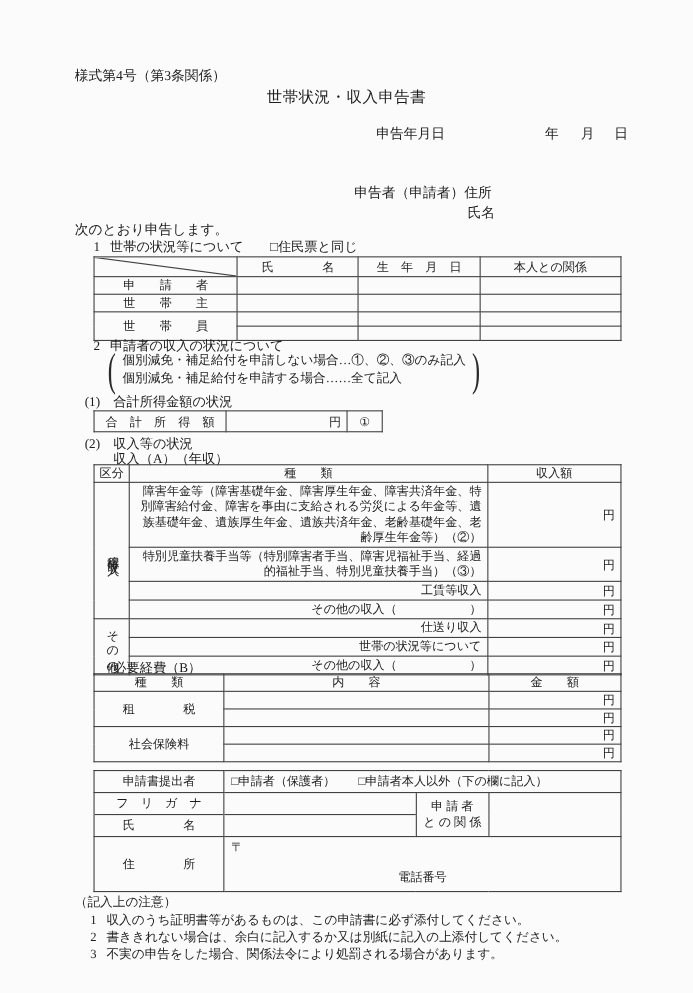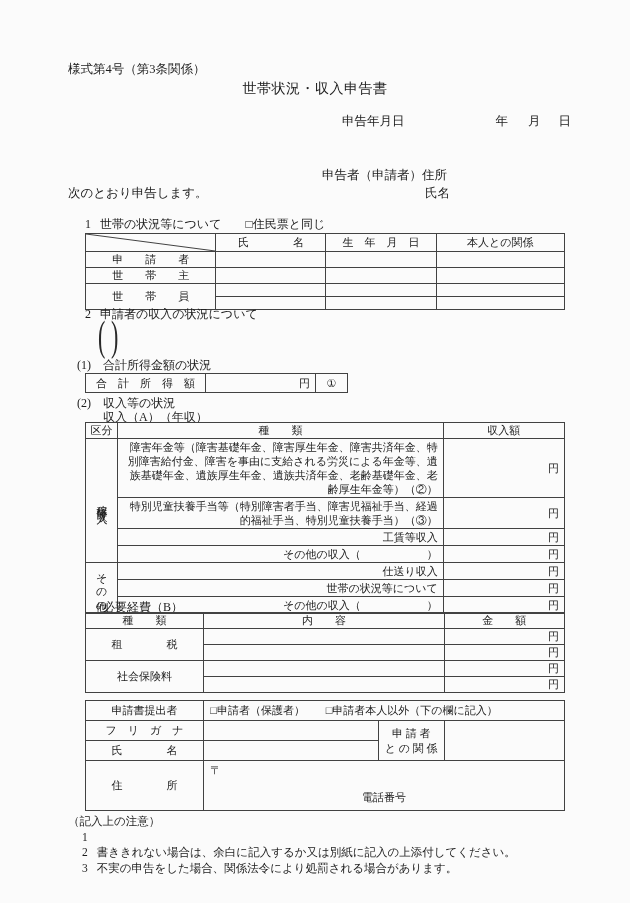--- a/index.html
+++ b/index.html
@@ -61,21 +61,21 @@
   <div class="abs row-flex fs125" style="left:342px; top:113px;">
     <span>申告年月日</span>
     <span style="margin-left:91px;">年</span>
     <span style="margin-left:20px;">月</span>
     <span style="margin-left:18px;">日</span>
   </div>
 
 
   <div class="abs fs125" style="left:322px; top:167px;">申告者（申請者）住所</div>
   <div class="abs fs125" style="left:425px; top:185px;">氏名</div>
-  <div class="abs fs125" style="left:68px; top:185px;">次のとおり申告します。</div>
+  <div class="abs fs125" style="left:68px; top:201px;">次のとおり申告します。</div>
 
   <div class="abs row-flex" style="left:85px; top:216px;">
     <span>1</span>
     <span style="margin-left:9px;">世帯の状況等について</span>
     <span class="cb" style="margin-left:24px;">□</span>
     <span>住民票と同じ</span>
   </div>
 
   <table class="abs frame" style="left:85px; top:233px; width:480px;">
     <colgroup>
@@ -121,20 +121,24 @@
   </tbody>
     </table>
 
   <div class="abs row-flex" style="left:85px; top:306px;">
     <span>2</span>
     <span style="margin-left:9px;">申請者の収入の状況について</span>
   </div>
 
   <div class="abs bracket-box" style="left:95px; top:318px;">
     <span class="paren">(</span>
+    <span class="bracket-lines">
+      <span style="display:block;">個別減免・補足給付を申請しない場合…①、②、③のみ記入</span>
+      <span style="display:block;">個別減免・補足給付を申請する場合……全て記入</span>
+    </span>
     <span class="paren">)</span>
   </div>
 
   <div class="abs row-flex" style="left:77px; top:357px;">
     <span>(1)</span>
     <span style="margin-left:12px;">合計所得金額の状況</span>
   </div>
 
   <table class="abs frame" style="left:85px; top:373px; width:262px;">
     <colgroup>
@@ -276,20 +280,21 @@
         <span class="phone">電話番号</span>
       </td>
     </tr>
   </tbody>
     </table>
 
   <div class="abs" style="left:68px; top:814px; font-size:11.5px; line-height:15.5px;">
     <div>（記入上の注意）</div>
     <div class="note-line" style="padding-left:14px;">
       <span>1</span>
+      <span>収入のうち証明書等があるものは、この申請書に必ず添付してください。</span>
     </div>
     <div class="note-line" style="padding-left:14px;">
       <span>2</span>
       <span>書ききれない場合は、余白に記入するか又は別紙に記入の上添付してください。</span>
     </div>
     <div class="note-line" style="padding-left:14px;">
       <span>3</span>
       <span>不実の申告をした場合、関係法令により処罰される場合があります。</span>
     </div>
   </div>

